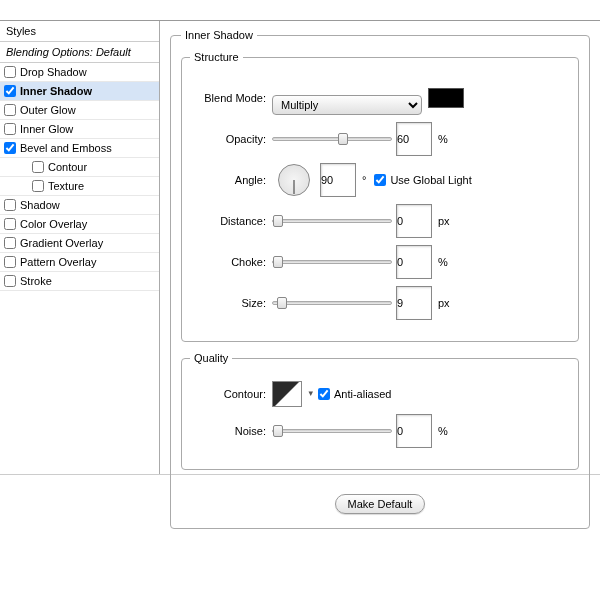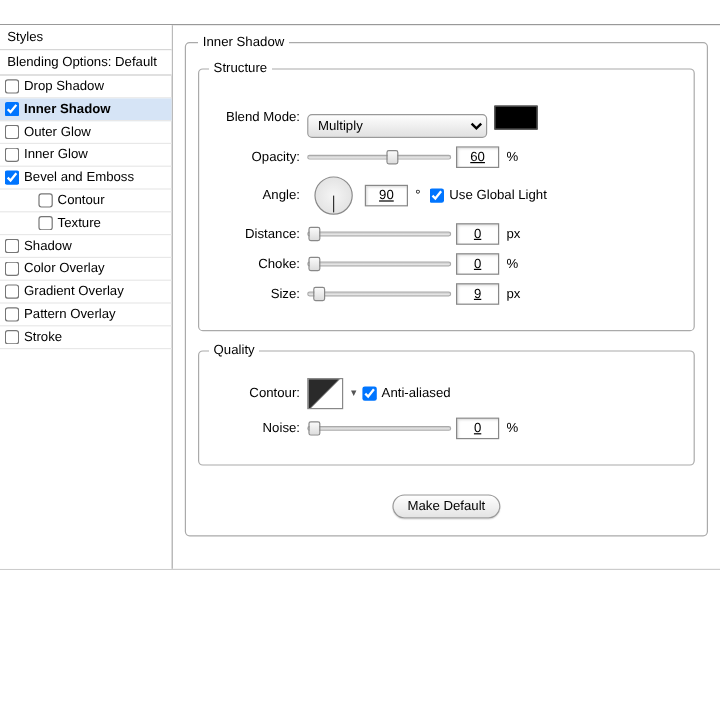--- a/index.html
+++ b/index.html
@@ -1,36 +1,36 @@
 <!DOCTYPE html>
 <html><head>
 <meta charset="utf-8">
 <style>
 * { box-sizing: border-box; margin: 0; padding: 0; font-family: "Lucida Grande", Arial, sans-serif; font-size: 11px; }
 body { background: #fff; width: 600px; height: 600px; overflow: hidden; color: #000; }
 .dialog { position: absolute; top: 20px; left: 0; right: 0; height: 455px; display: flex; border-top: 1px solid #999; border-bottom: 1px solid #ccc; }
-.styles-col { width: 144px; border-right: 1px solid #aaa; background: #fff; }
+.styles-col { width: 160px; border-right: 1px solid #aaa; background: #fff; }
 .styles-header { border-bottom: 1px solid #ccc; padding: 4px 6px; background: #fff; }
-.styles-sub { border-bottom: 1px solid #ccc; padding: 4px 6px; background: #fff; }
+.styles-sub { border-bottom: 1px solid #ccc; padding: 4px 6px; background: #fff; font-style: italic; }
 .style-row { display: flex; align-items: flex-start; padding: 3px 4px; border-bottom: 1px solid #e8e8e8; cursor: default; }
 .style-row.selected { background: #d6e4f6; }
 .style-row.sub { padding-left: 32px; }
 input[type="checkbox"] { width: 12px; height: 12px; margin-right: 4px; }
 .center-col { flex: 1; padding: 8px 10px; position: relative; }
 fieldset { border: 1px solid #aaa; border-radius: 4px; padding: 10px 10px 14px 10px; margin-bottom: 10px; }
 legend { padding: 0 4px; }
 .nested-fs { border: 1px solid #aaa; border-radius: 4px; padding: 10px 8px 14px 8px; }
 .row { display: flex; align-items: center; margin: 7px 0; }
 .lab { width: 82px; text-align: right; padding-right: 6px; }
 .slider { -webkit-appearance: none; appearance: none; width: 120px; height: 14px; background: transparent; }
 .slider::-webkit-slider-runnable-track { height: 4px; background: linear-gradient(#ccc,#eee); border: 1px solid #aaa; border-radius: 2px; }
 .slider::-webkit-slider-thumb { -webkit-appearance: none; width: 10px; height: 12px; background: linear-gradient(#fafafa,#ddd); border: 1px solid #888; border-radius: 2px; margin-top: -5px; }
 .slider::-moz-range-track { height: 4px; background: #ddd; border: 1px solid #aaa; border-radius: 2px; }
 .slider::-moz-range-thumb { width: 10px; height: 12px; background: #eee; border: 1px solid #888; border-radius: 2px; }
-.numbox { width: 36px; height: 18px; border: 1px solid #888; text-align: center; box-shadow: inset 1px 1px 2px rgba(0,0,0,.15); margin: 0 4px; text-decoration: underline; }
+.numbox { width: 36px; height: 34px; border: 1px solid #888; text-align: left; box-shadow: inset 1px 1px 2px rgba(0,0,0,.15); margin: 0 4px; }
 .unit { margin-left: 2px; }
 select.blend { width: 150px; height: 20px; background: linear-gradient(#fefefe,#e0e0e0); border: 1px solid #999; border-radius: 4px; padding: 0 4px; margin-top: 15px; }
 .color-swatch { width: 36px; height: 20px; border: 1px solid #555; margin-left: 6px; }
 .angle-dial { width: 32px; height: 32px; border: 1px solid #888; border-radius: 50%; background: radial-gradient(#f5f5f5,#ddd); position: relative; margin: 0 6px; }
 .angle-dial::after { content:""; position:absolute; left:50%; top:50%; width:1px; height:14px; background:#333; transform-origin: top; transform: translate(-50%,0) rotate(0deg); }
 .contour-swatch { width: 30px; height: 26px; border: 1px solid #888; background: linear-gradient(135deg, #2a2a2a 0 48%, #fff 52% 100%); position: relative; margin-right: 2px; }
 .contour-swatch::after { content:"▾"; position:absolute; right:-12px; top:6px; font-size:9px; color:#555; }
 .btn { background: linear-gradient(#fefefe,#e4e4e4); border: 1px solid #999; border-radius: 10px; padding: 3px 12px; min-width: 80px; text-align: center; cursor: default; box-shadow: 0 1px 1px rgba(0,0,0,.15); }
 .btn-row { display: flex; gap: 10px; justify-content: center; margin-top: 24px; }
 .right-col { width: 90px; padding: 6px 6px 0 0; display: flex; flex-direction: column; align-items: stretch; gap: 8px; }

